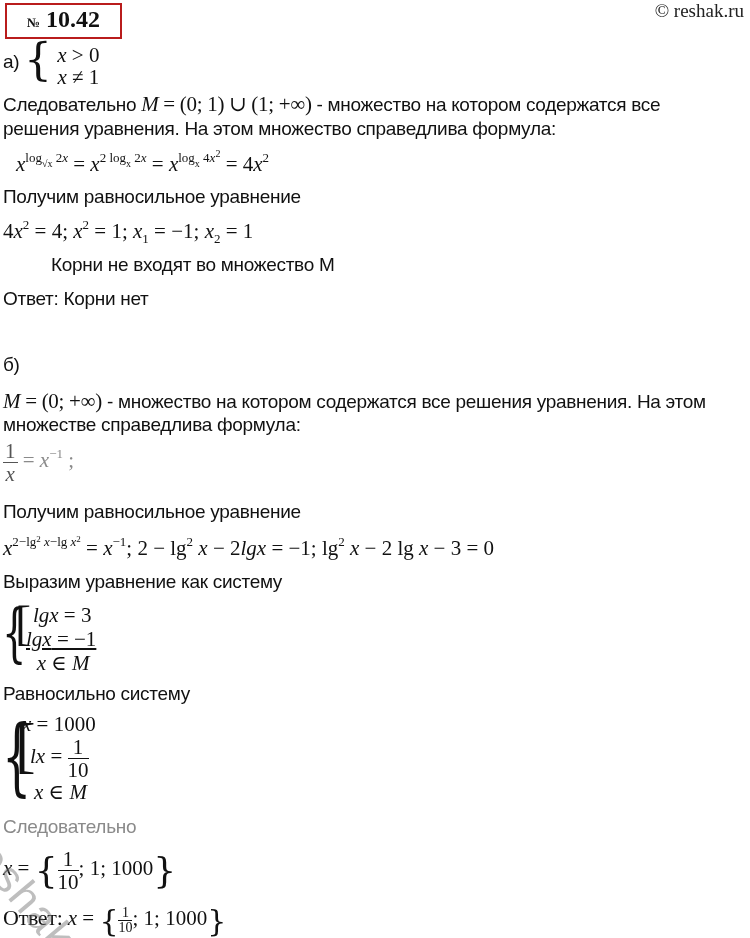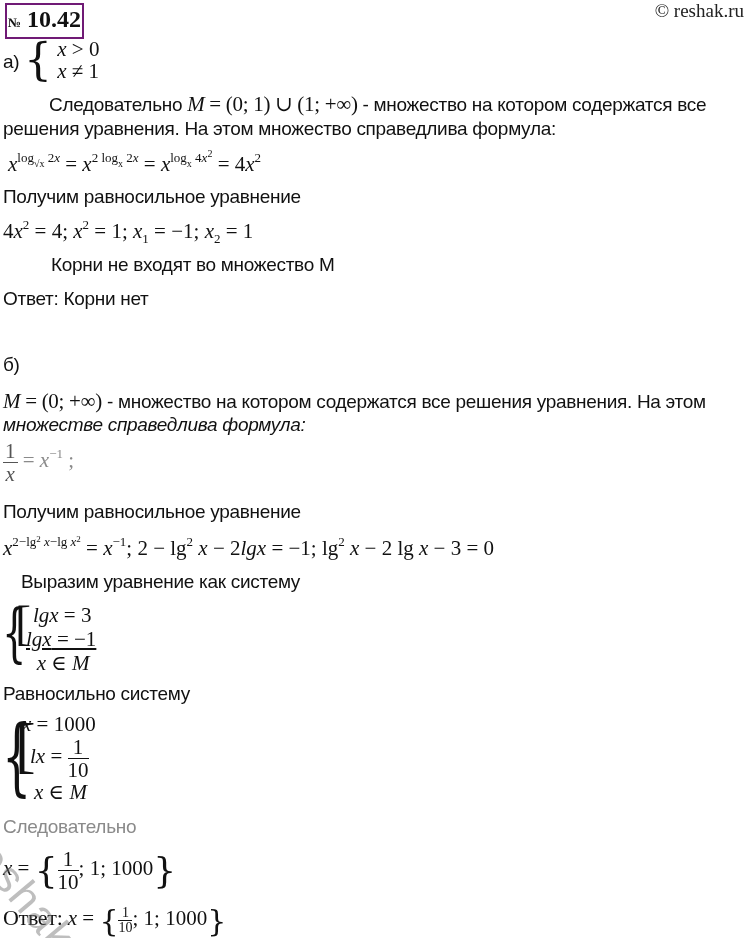--- a/index.html
+++ b/index.html
@@ -9,21 +9,21 @@
     color: #111;
   }
   .abs { position: absolute; white-space: nowrap; }
   .txt { font-family: "Liberation Sans", "DejaVu Sans", sans-serif; font-size: 19px; letter-spacing: -0.3px; }
   .math { font-family: "Liberation Serif", "DejaVu Serif", serif; font-size: 21px; }
   .math i { font-style: italic; }
   sup { font-size: 13px; vertical-align: 9px; line-height: 0; }
   sub { font-size: 13px; vertical-align: -5px; line-height: 0; }
   .gray { color: #8a8a8a; }
   .num-box {
-    left: 5px; top: 3px; border: 2px solid #701a75; padding: 0 1px;
+    left: 5px; top: 3px; border: 2px solid #b91c1c; padding: 0 20px;
     font-family: "Liberation Serif", serif; font-weight: bold; font-size: 24px; line-height: 28px;
   }
   .num-box .no { font-size: 13px; font-weight: bold; }
   .copyright { right: 6px; top: 0px; font-family: "Liberation Serif", serif; font-size: 19px; color: #222; }
   .brace { font-family: "DejaVu Serif", serif; font-weight: 200; display: inline-block; }
   .frac { display: inline-block; vertical-align: middle; text-align: center; }
   .frac .n { display: block; border-bottom: 1.3px solid currentColor; padding: 0 2px; line-height: 22px; }
   .frac .d { display: block; line-height: 22px; }
   .frac.small .n, .frac.small .d { font-size: 14px; line-height: 14px; }
   .watermark {
@@ -34,59 +34,59 @@
 </style>
 </head>
 <body>
 
 <div class="abs num-box"><span class="no">№</span> <span>10.42</span></div>
 <div class="abs copyright">© reshak.ru</div>
 
 <div class="abs txt" style="left:3px;top:51px;">а)</div>
 <div class="abs math" style="left:24px;top:38px;">
   <span class="brace" style="font-size:44px;line-height:44px;vertical-align:top;">{</span>
-  <span style="display:inline-block;vertical-align:top;line-height:22px;margin-top:0;">
+  <span style="display:inline-block;vertical-align:top;line-height:22px;margin-top:6px;text-align:center;">
     <span style="display:block;"><i>x</i> &gt; 0</span>
     <span style="display:block;"><i>x</i> ≠ 1</span>
   </span>
 </div>
 
-<div class="abs txt" style="left:3px;top:92px;margin-left:46px;">
+<div class="abs txt" style="left:3px;top:92px;">
   <span>Следовательно </span><span class="math"><i>M</i> = (0; 1) ∪ (1; +∞)</span><span> - множество на котором содержатся все</span>
 </div>
 <div class="abs txt" style="left:3px;top:118px;">решения уравнения. На этом множество справедлива формула:</div>
 
-<div class="abs math" style="left:8px;top:152px;">
+<div class="abs math" style="left:16px;top:152px;">
   <i>x</i><sup>log<sub style="font-size:10px;">√x</sub> 2<i>x</i></sup> = <i>x</i><sup>2 log<sub style="font-size:10px;">x</sub> 2<i>x</i></sup> = <i>x</i><sup>log<sub style="font-size:10px;">x</sub> 4<i>x</i><sup style="font-size:10px;vertical-align:5px;">2</sup></sup> = 4<i>x</i><sup>2</sup>
 </div>
 
 <div class="abs txt" style="left:3px;top:186px;">Получим равносильное уравнение</div>
 <div class="abs math" style="left:3px;top:219px;">
   4<i>x</i><sup>2</sup> = 4; <i>x</i><sup>2</sup> = 1; <i>x</i><sub>1</sub> = −1; <i>x</i><sub>2</sub> = 1
 </div>
 <div class="abs txt" style="left:3px;top:254px;margin-left:48px;">Корни не входят во множество М</div>
 <div class="abs txt" style="left:3px;top:288px;">Ответ: Корни нет</div>
 
 <div class="abs txt" style="left:3px;top:354px;">б)</div>
 <div class="abs txt" style="left:3px;top:389px;">
   <span class="math"><i>M</i> = (0; +∞)</span><span> - множество на котором содержатся все решения уравнения. На этом</span>
 </div>
-<div class="abs txt" style="left:3px;top:414px;font-style:italic;">множестве справедлива формула:</div>
+<div class="abs txt" style="left:3px;top:414px;">множестве справедлива формула:</div>
 
 <div class="abs math gray" style="left:3px;top:440px;">
   <span class="frac" style="color:#555;"><span class="n">1</span><span class="d"><i>x</i></span></span>
   = <i>x</i><sup>−1</sup> ;
 </div>
 
 <div class="abs txt" style="left:3px;top:501px;">Получим равносильное уравнение</div>
 <div class="abs math" style="left:3px;top:536px;">
   <i>x</i><sup>2−lg<sup style="font-size:9px;vertical-align:4px;">2</sup> <i>x</i>−lg <i>x</i><sup style="font-size:9px;vertical-align:4px;">2</sup></sup> = <i>x</i><sup>−1</sup>; 2 − lg<sup>2</sup> <i>x</i> − 2<i>lgx</i> = −1; lg<sup>2</sup> <i>x</i> − 2 lg <i>x</i> − 3 = 0
 </div>
 
-<div class="abs txt" style="left:21px;top:571px;text-align:right;">Выразим уравнение как систему</div>
+<div class="abs txt" style="left:3px;top:571px;text-align:right;">Выразим уравнение как систему</div>
 <div class="abs math" style="left:2px;top:598px;">
   <span class="brace" style="font-size:64px;line-height:70px;vertical-align:top;transform:scaleX(0.6);transform-origin:left;">{</span>
   <span style="position:absolute;left:13px;top:3px;font-size:48px;line-height:44px;font-weight:200;">[</span>
   <span style="position:absolute;left:24px;top:5px;line-height:24px;text-align:center;">
     <span style="display:block;padding-left:2px;"><i>lgx</i> = 3</span>
     <span style="display:block;text-decoration:underline;"><i>lgx</i> = −1</span>
     <span style="display:block;padding-left:4px;"><i>x</i> ∈ <i>M</i></span>
   </span>
 </div>
 

